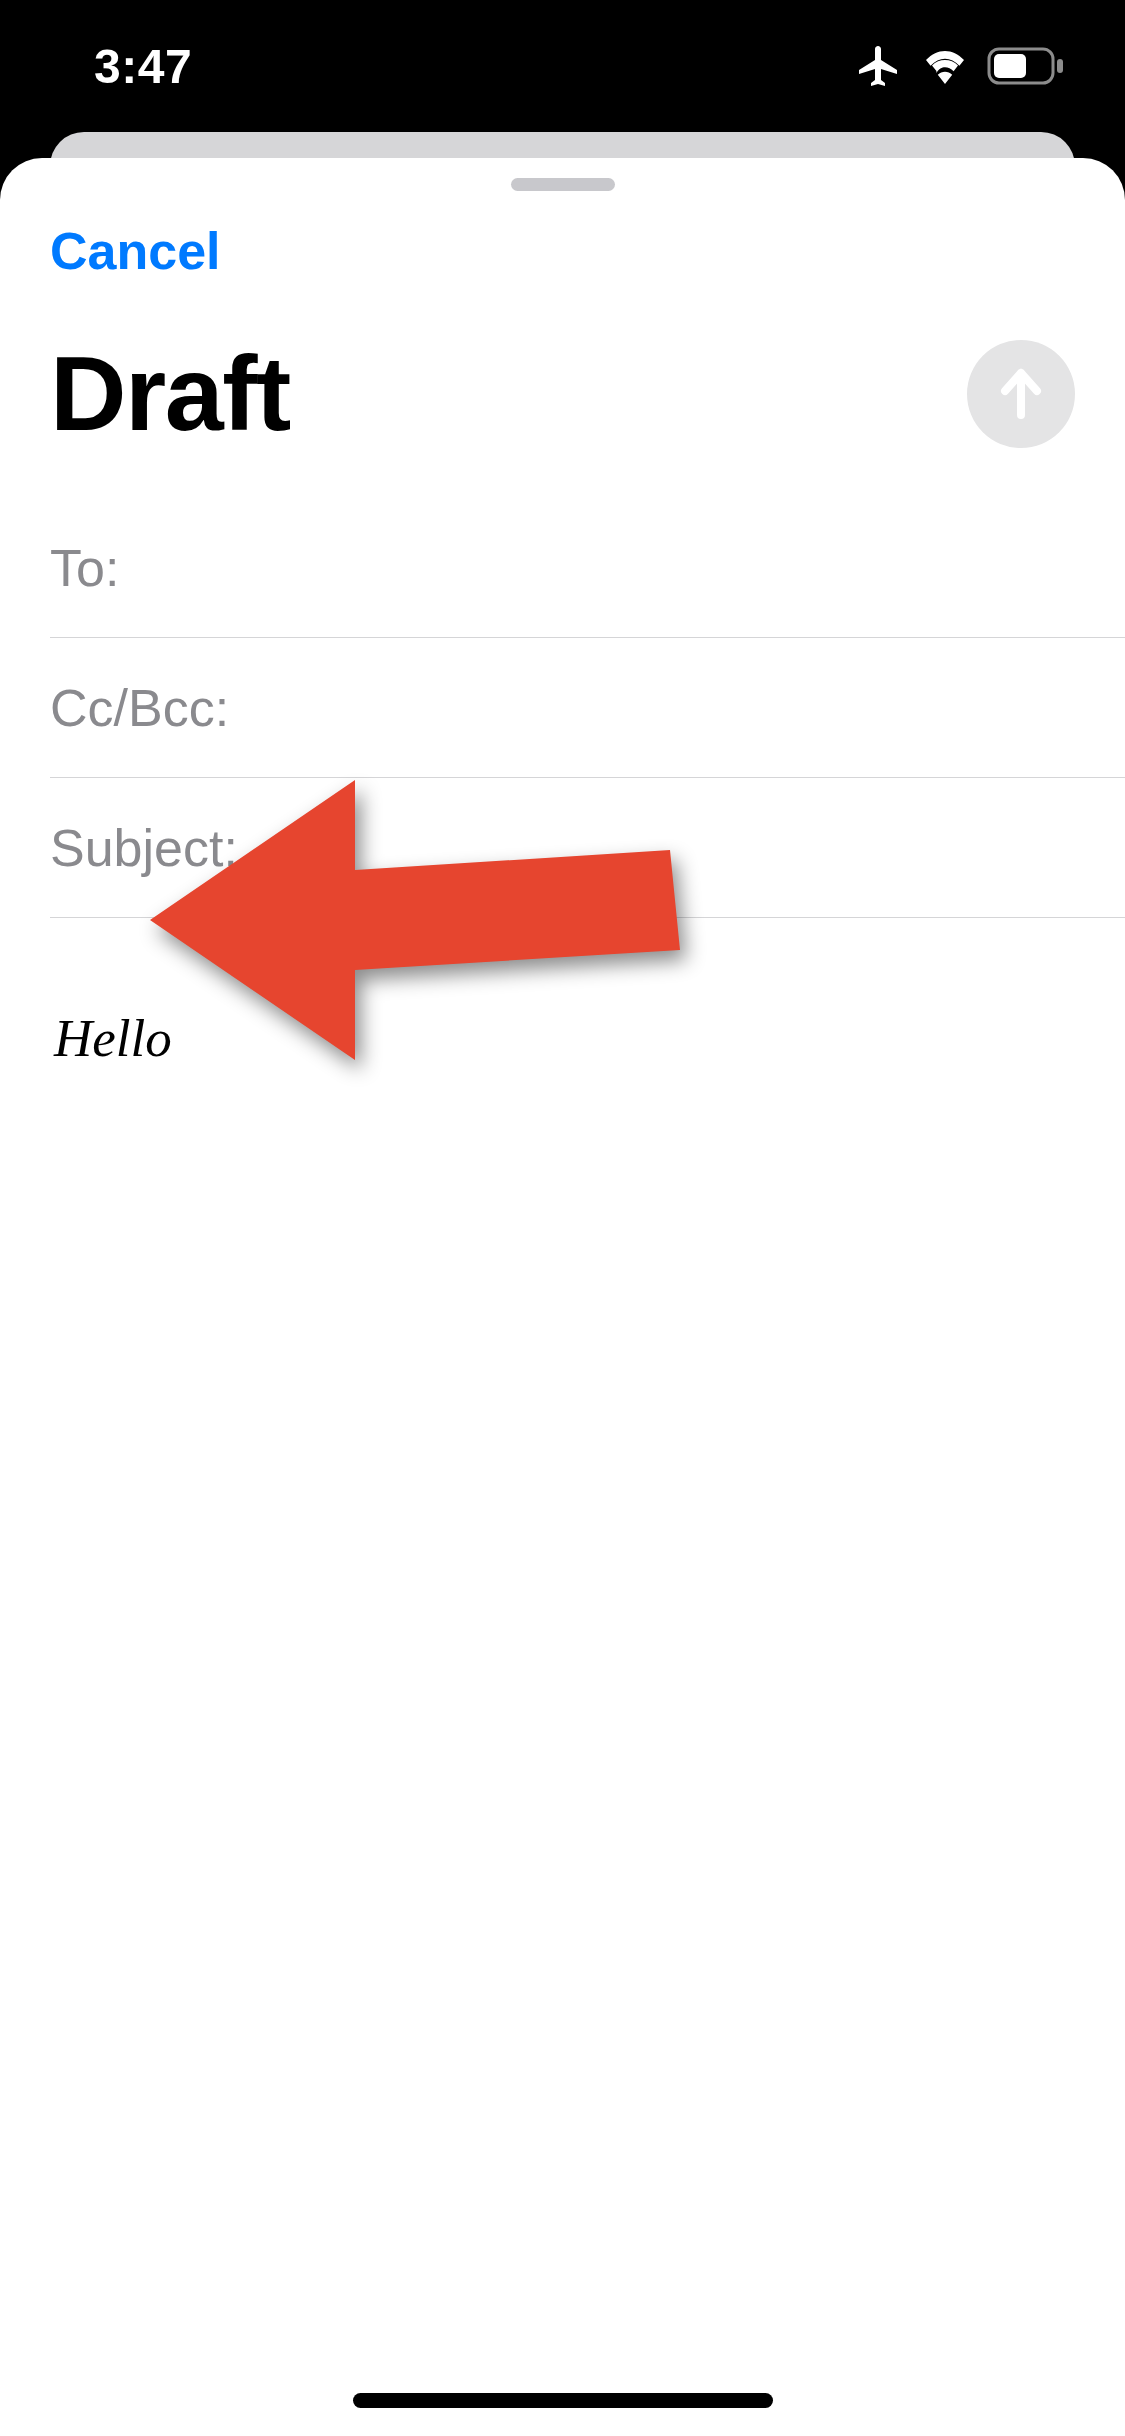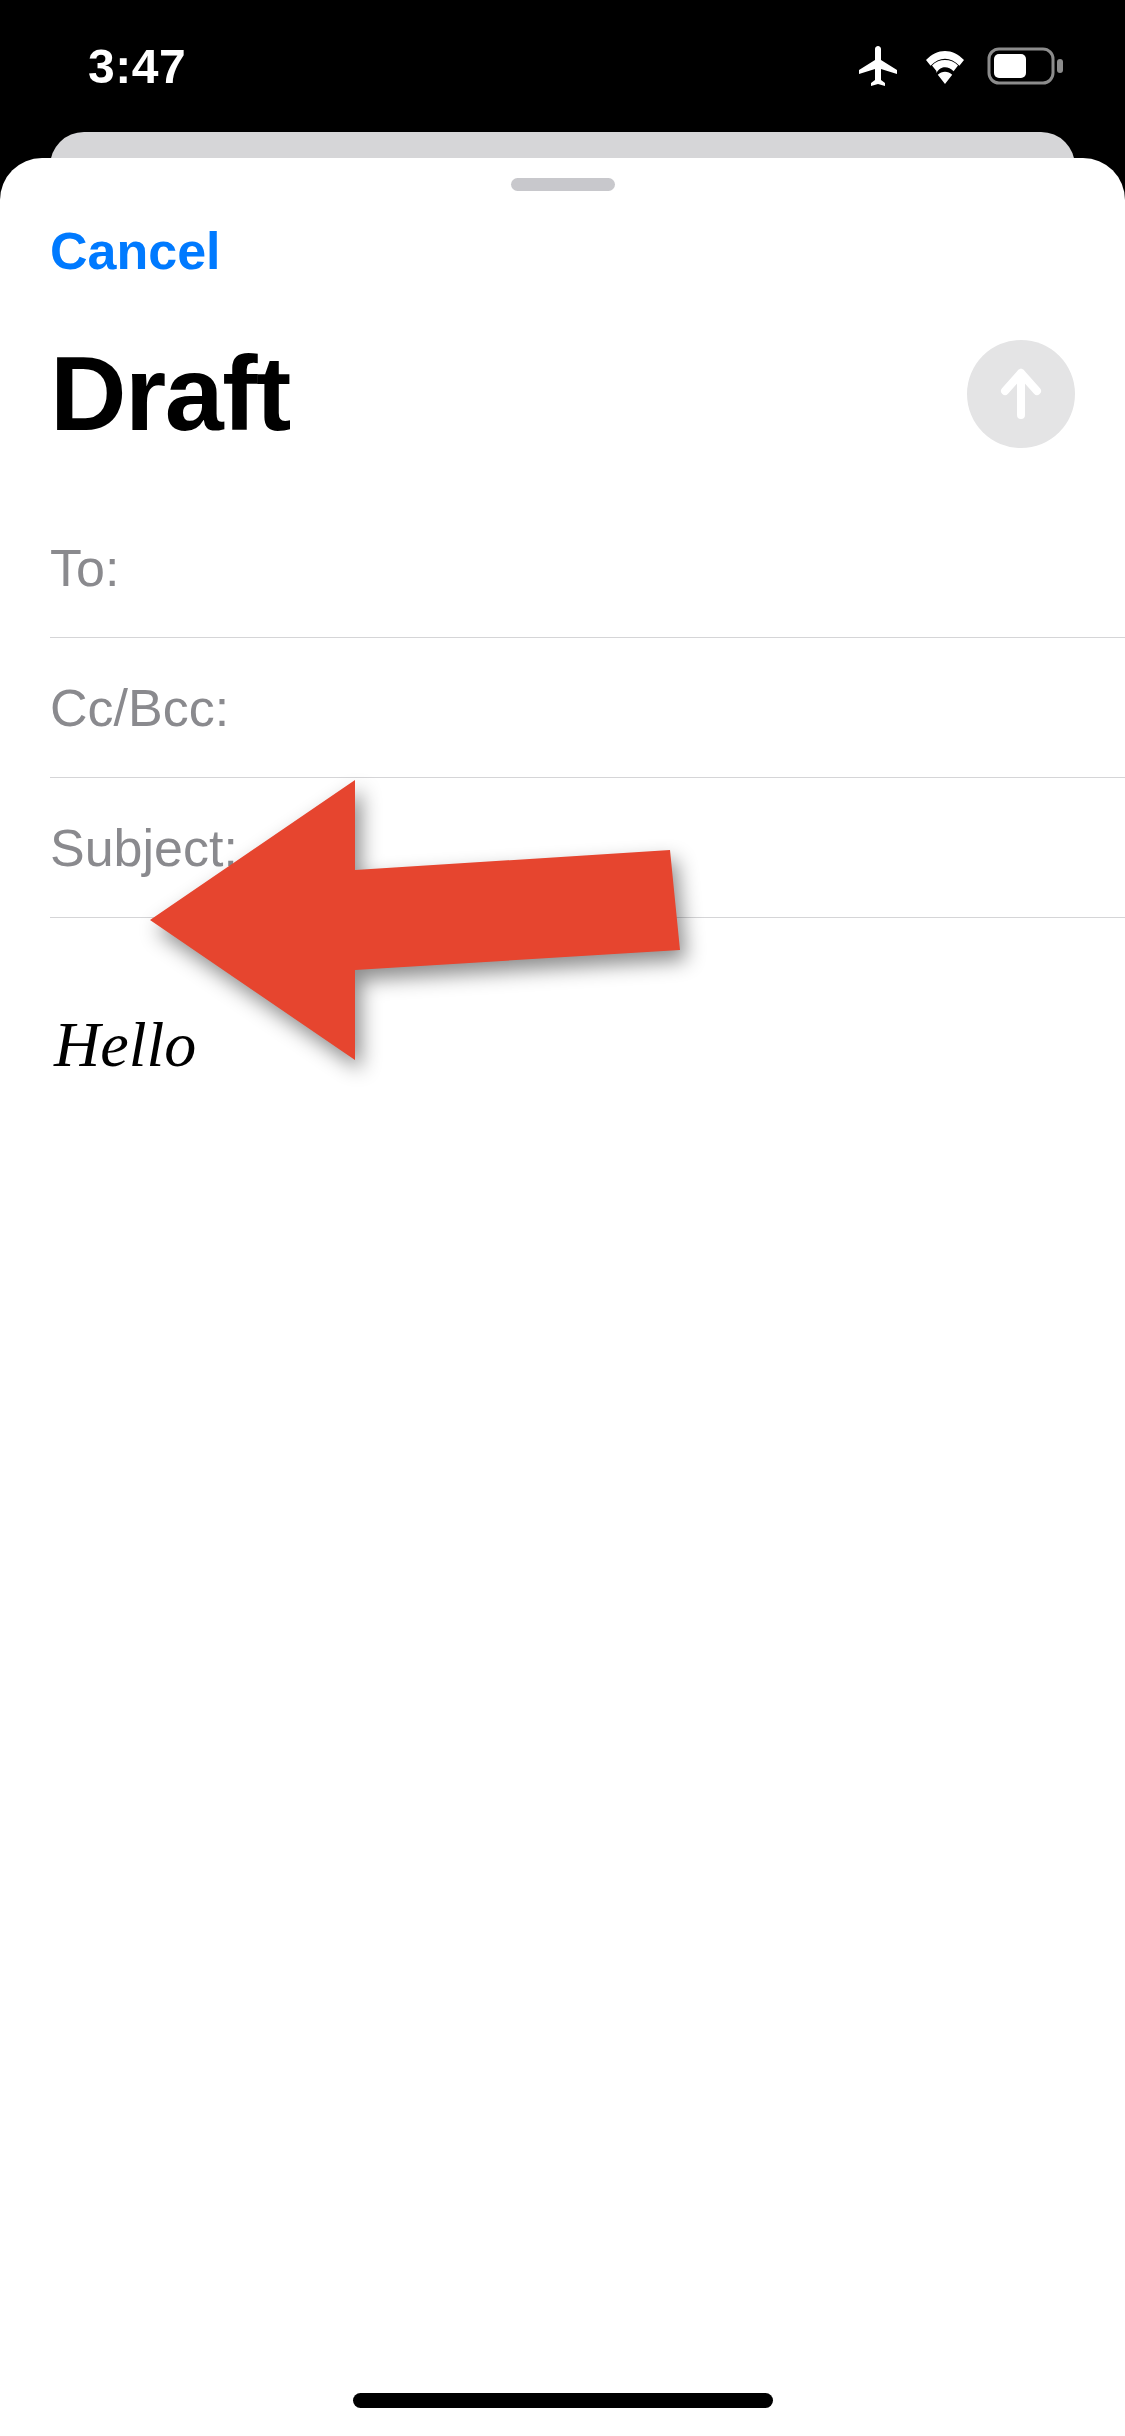--- a/index.html
+++ b/index.html
@@ -1,19 +1,19 @@
 <!DOCTYPE html>
 <html><head>
   <meta charset="utf-8">
   <style>
     * { margin: 0; padding: 0; box-sizing: border-box; }
     html, body { width: 1125px; height: 2436px; background: #000; font-family: -apple-system, 'Helvetica Neue', Arial, sans-serif; overflow: hidden; }
 
     
-    .status-bar { position: absolute; top: 0; left: 10px; right: 0; height: 132px; display: flex; align-items: center; justify-content: space-between; padding: 0 60px 0 78px; color: #fff; }
+    .status-bar { position: absolute; top: 0; left: 16px; right: 0; height: 132px; display: flex; align-items: center; justify-content: space-between; padding: 0 60px 0 78px; color: #fff; }
     .status-time { font-size: 48px; font-weight: 600; letter-spacing: 0.5px; }
     .status-icons { display: flex; align-items: center; gap: 18px; }
     .status-icons svg { display: block; }
 
     
     .sheet-peek { position: absolute; top: 132px; left: 50px; right: 50px; height: 100px; background: #d6d6d8; border-radius: 34px 34px 0 0; }
 
     
     .compose-sheet { position: absolute; top: 158px; left: 0; right: 0; bottom: 0; background: #fff; border-radius: 42px 42px 0 0; padding-top: 12px; }
 
@@ -23,21 +23,21 @@
     .cancel-btn { color: #007aff; font-size: 52px; font-weight: 700; background: none; border: none; cursor: pointer; }
 
     .title-row { display: flex; align-items: center; justify-content: space-between; padding: 22px 50px 44px 50px; gap: 36px; }
     .title-text { font-size: 106px; font-weight: 700; letter-spacing: -1.5px; color: #000; }
     .send-btn { width: 108px; height: 108px; border-radius: 54px; background: #e4e4e5; border: none; display: flex; align-items: center; justify-content: center; cursor: pointer; }
 
     .field-row { display: flex; align-items: center; height: 140px; border-bottom: 1px solid #d5d5d7; margin-left: 50px; padding-right: 50px; }
     .field-label { color: #8a8a8e; font-size: 52px; font-weight: 400; flex-shrink: 0; }
     .field-input { flex: 1; border: none; outline: none; font-size: 52px; padding-left: 16px; background: transparent; }
 
-    .body-area { padding: 90px 54px; border: none; outline: none; width: 100%; min-height: 1200px; font-size: 64px; font-style: italic; font-family: 'Snell Roundhand', 'Brush Script MT', cursive; color: #000; resize: none; background: transparent; }
+    .body-area { padding: 90px 54px; border: none; outline: none; width: 100%; min-height: 1200px; font-size: 53px; font-style: italic; font-family: 'Snell Roundhand', 'Brush Script MT', cursive; color: #000; resize: none; background: transparent; }
 
     
     .annotation-arrow { position: absolute; left: 150px; top: 770px; pointer-events: none; filter: drop-shadow(6px 10px 10px rgba(0,0,0,0.45)); }
 
     
     .home-indicator { position: absolute; bottom: 28px; left: 50%; transform: translateX(-50%); width: 420px; height: 15px; background: #000; border-radius: 10px; }
   </style>
 </head>
 <body>
 

